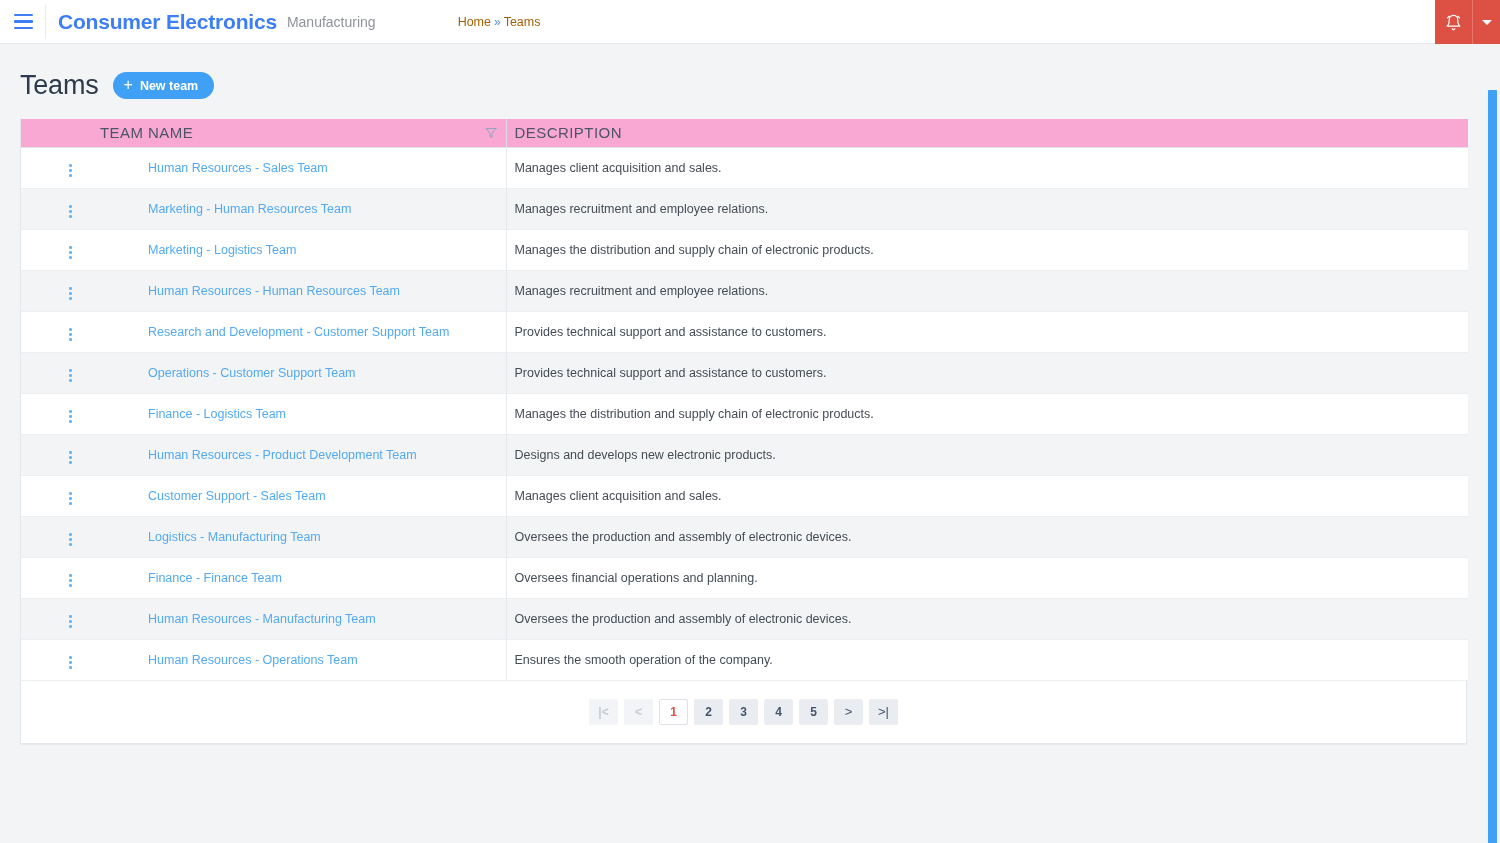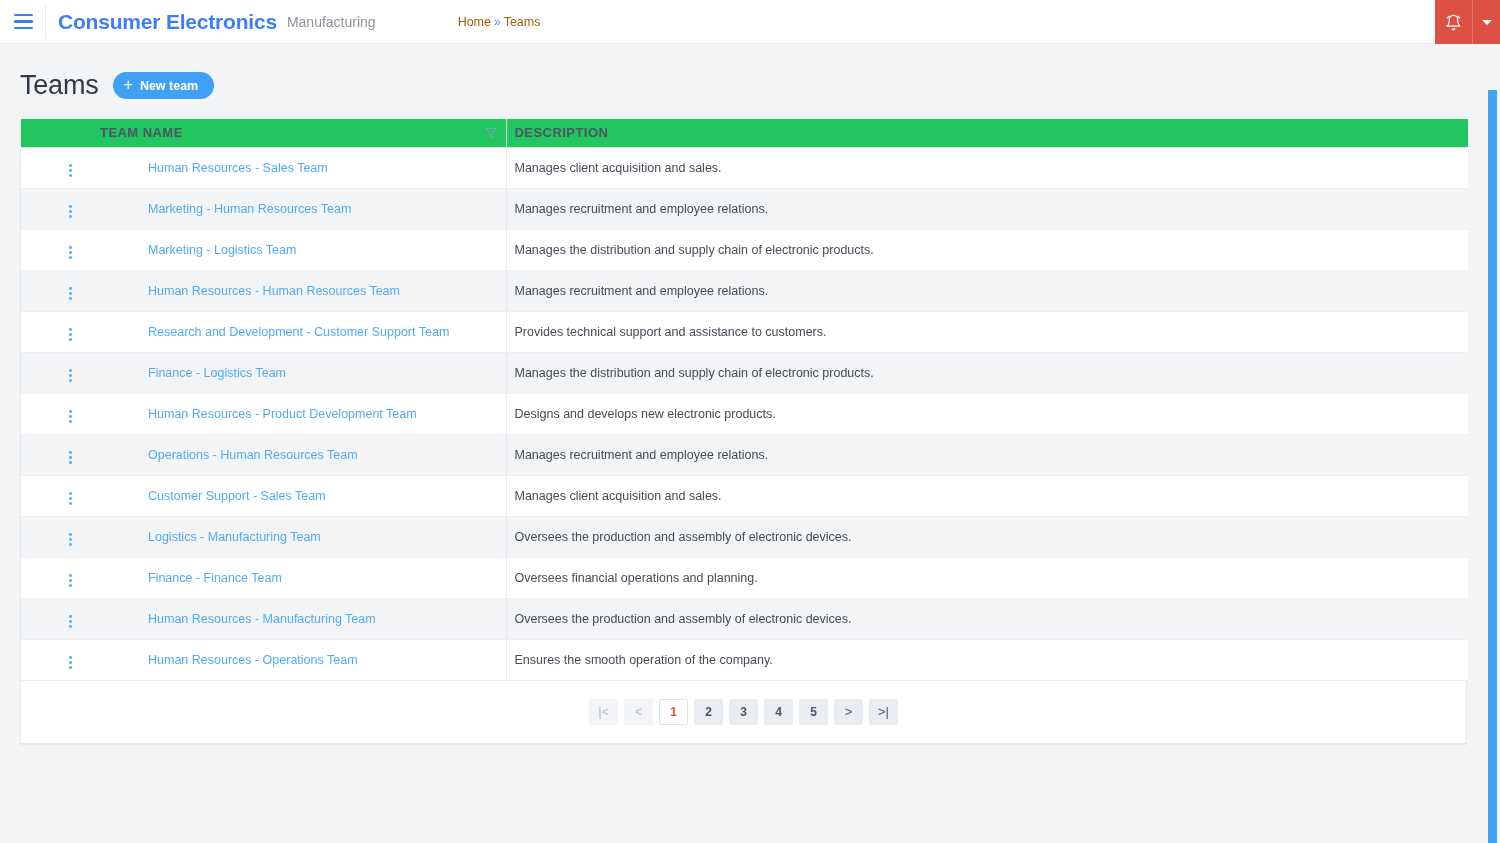--- a/index.html
+++ b/index.html
@@ -132,27 +132,27 @@
     margin-left: 20px;
     width: 1447px;
     background: #ffffff;
     border: 1px solid #e4e7eb;
     border-top: none;
     box-shadow: 0 1px 1px rgba(0,0,0,0.04);
   }
   table { width: 100%; border-collapse: collapse; table-layout: fixed; }
 
   thead th {
-    background: #22c55e;
+    background: #f9a8d4;
     height: 28px;
-    font-size: 13px;
+    font-size: 15px;
     letter-spacing: 0.45px;
     color: #4a5costs;
     color: #4b5565;
-    font-weight: bold;
+    font-weight: normal;
     text-align: left;
     vertical-align: middle;
     border-bottom: 1px solid #dfe3e8;
     padding: 0;
   }
   th.col-menu { width: 60px; }
   th.col-name { width: 425px; position: relative; padding-left: 19px; }
   th.col-desc { width: 962px; padding-left: 8px; border-left: 1px solid #d8dde3; }
   .filter-icon {
     position: absolute;
@@ -353,40 +353,40 @@
               </span></td>
             <td class="c-name"><a class="team-link">Research and Development - Customer Support Team</a></td>
             <td class="c-desc"><span>Provides technical support and assistance to customers.</span></td>
           </tr>
           <tr>
             <td class="c-menu"><span class="dots">
                 <i></i>
                 <i></i>
                 <i></i>
               </span></td>
+            <td class="c-name"><a class="team-link">Operations - Customer Support Team</a></td>
+            <td class="c-desc"><span>Provides technical support and assistance to customers.</span></td>
+          </tr>
+          <tr>
+            <td class="c-menu"><span class="dots">
+                <i></i>
+                <i></i>
+                <i></i>
+              </span></td>
             <td class="c-name"><a class="team-link">Finance - Logistics Team</a></td>
             <td class="c-desc"><span>Manages the distribution and supply chain of electronic products.</span></td>
           </tr>
           <tr>
             <td class="c-menu"><span class="dots">
                 <i></i>
                 <i></i>
                 <i></i>
               </span></td>
             <td class="c-name"><a class="team-link">Human Resources - Product Development Team</a></td>
             <td class="c-desc"><span>Designs and develops new electronic products.</span></td>
-          </tr>
-          <tr>
-            <td class="c-menu"><span class="dots">
-                <i></i>
-                <i></i>
-                <i></i>
-              </span></td>
-            <td class="c-name"><a class="team-link">Operations - Human Resources Team</a></td>
-            <td class="c-desc"><span>Manages recruitment and employee relations.</span></td>
           </tr>
           <tr>
             <td class="c-menu"><span class="dots">
                 <i></i>
                 <i></i>
                 <i></i>
               </span></td>
             <td class="c-name"><a class="team-link">Customer Support - Sales Team</a></td>
             <td class="c-desc"><span>Manages client acquisition and sales.</span></td>
           </tr>

